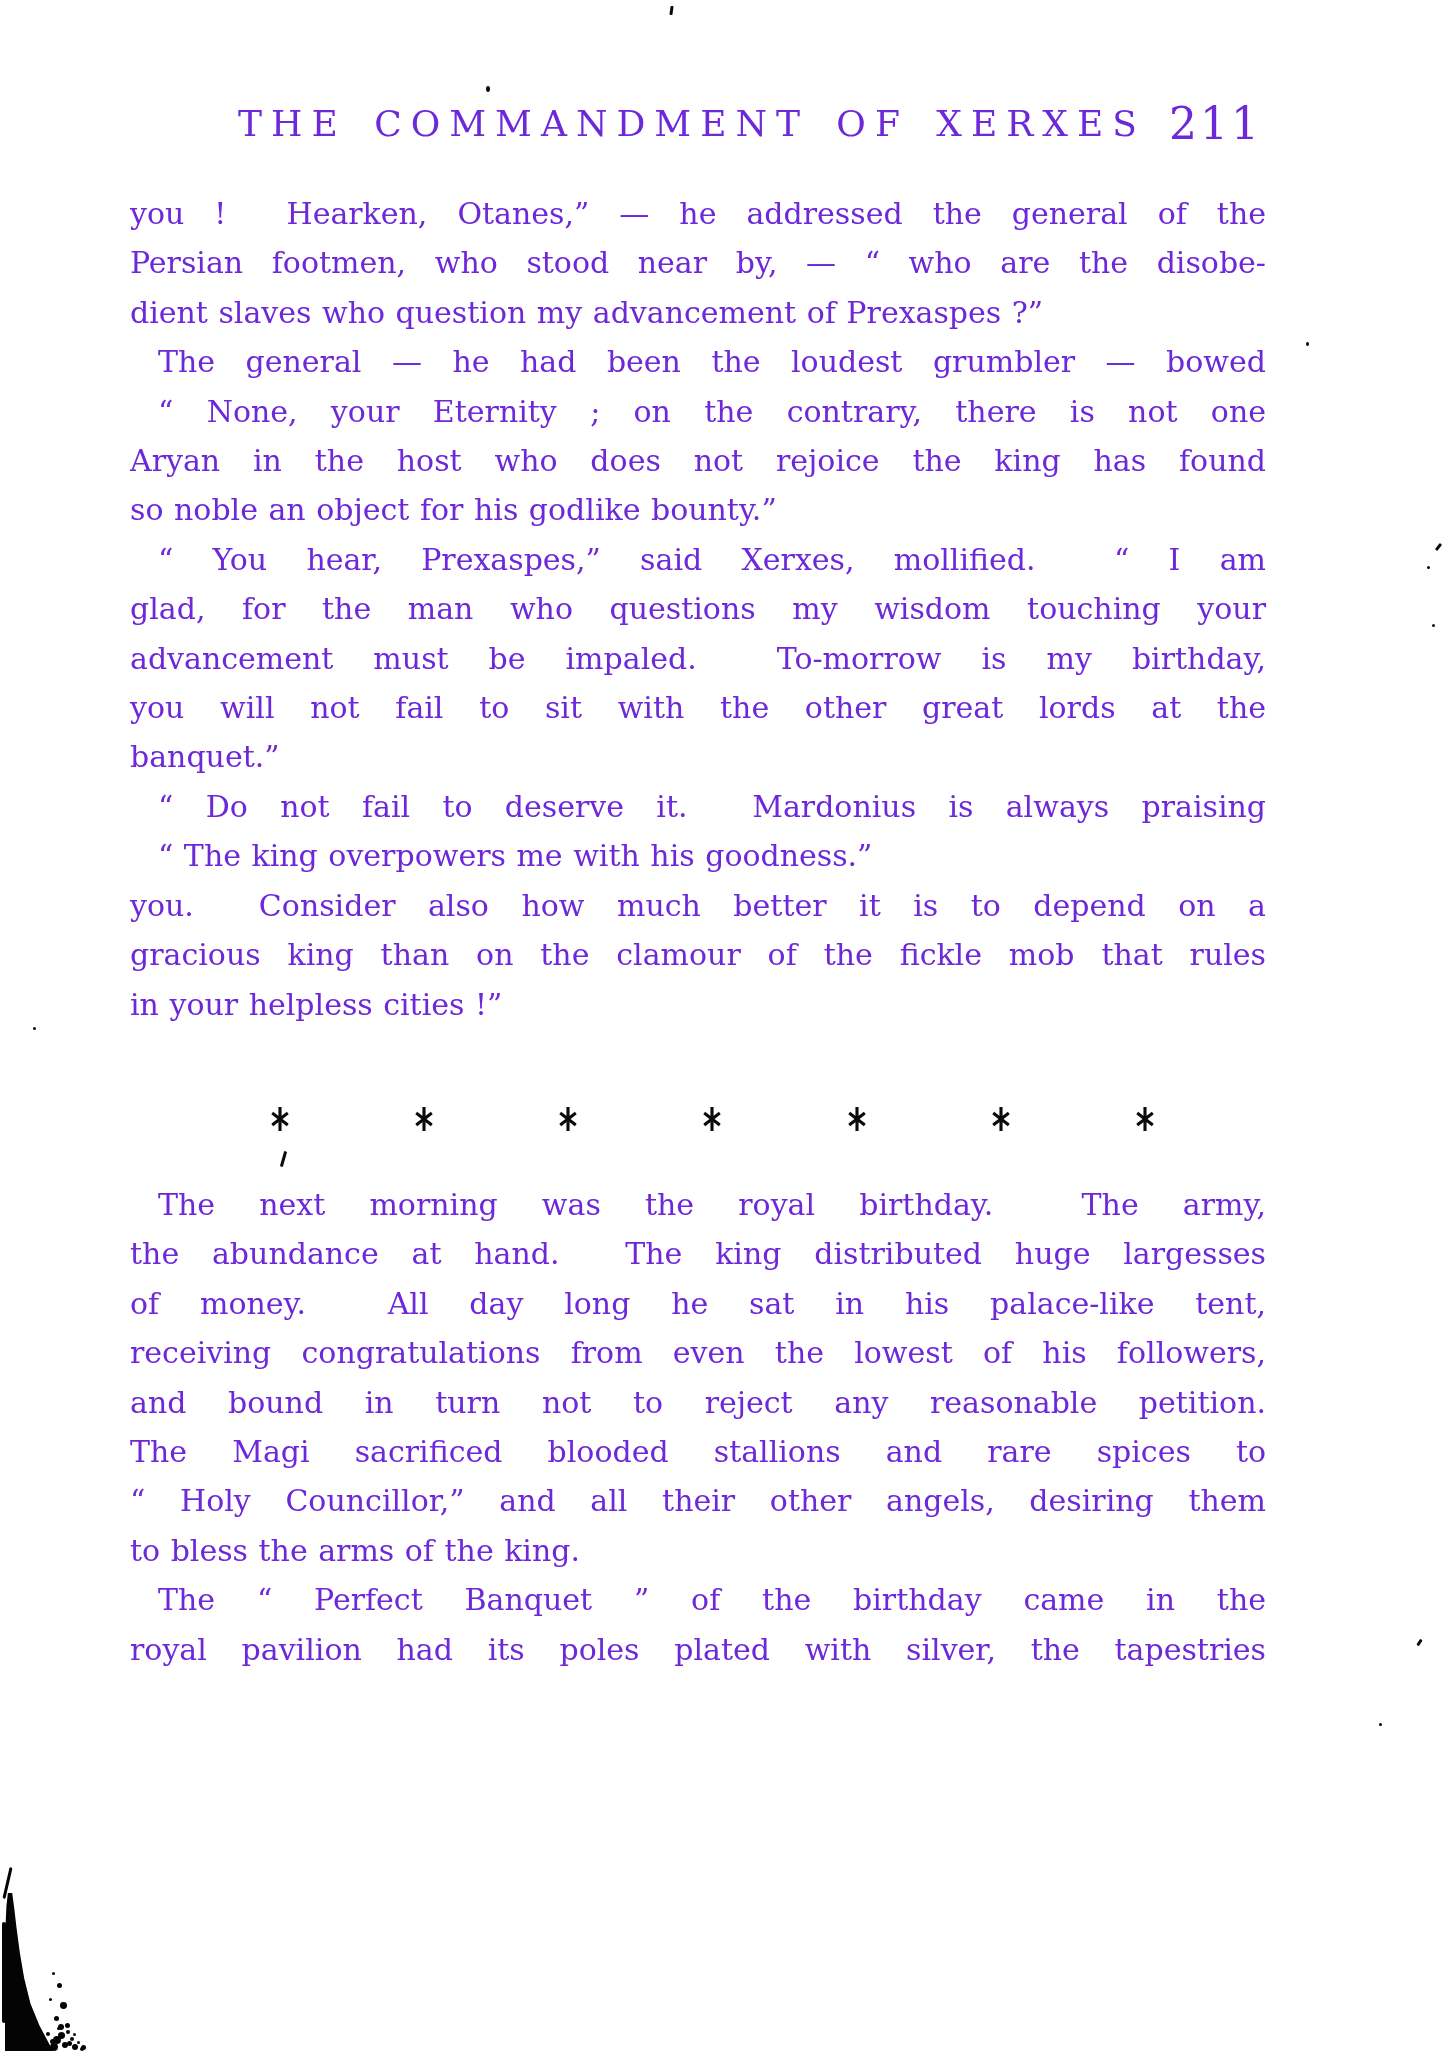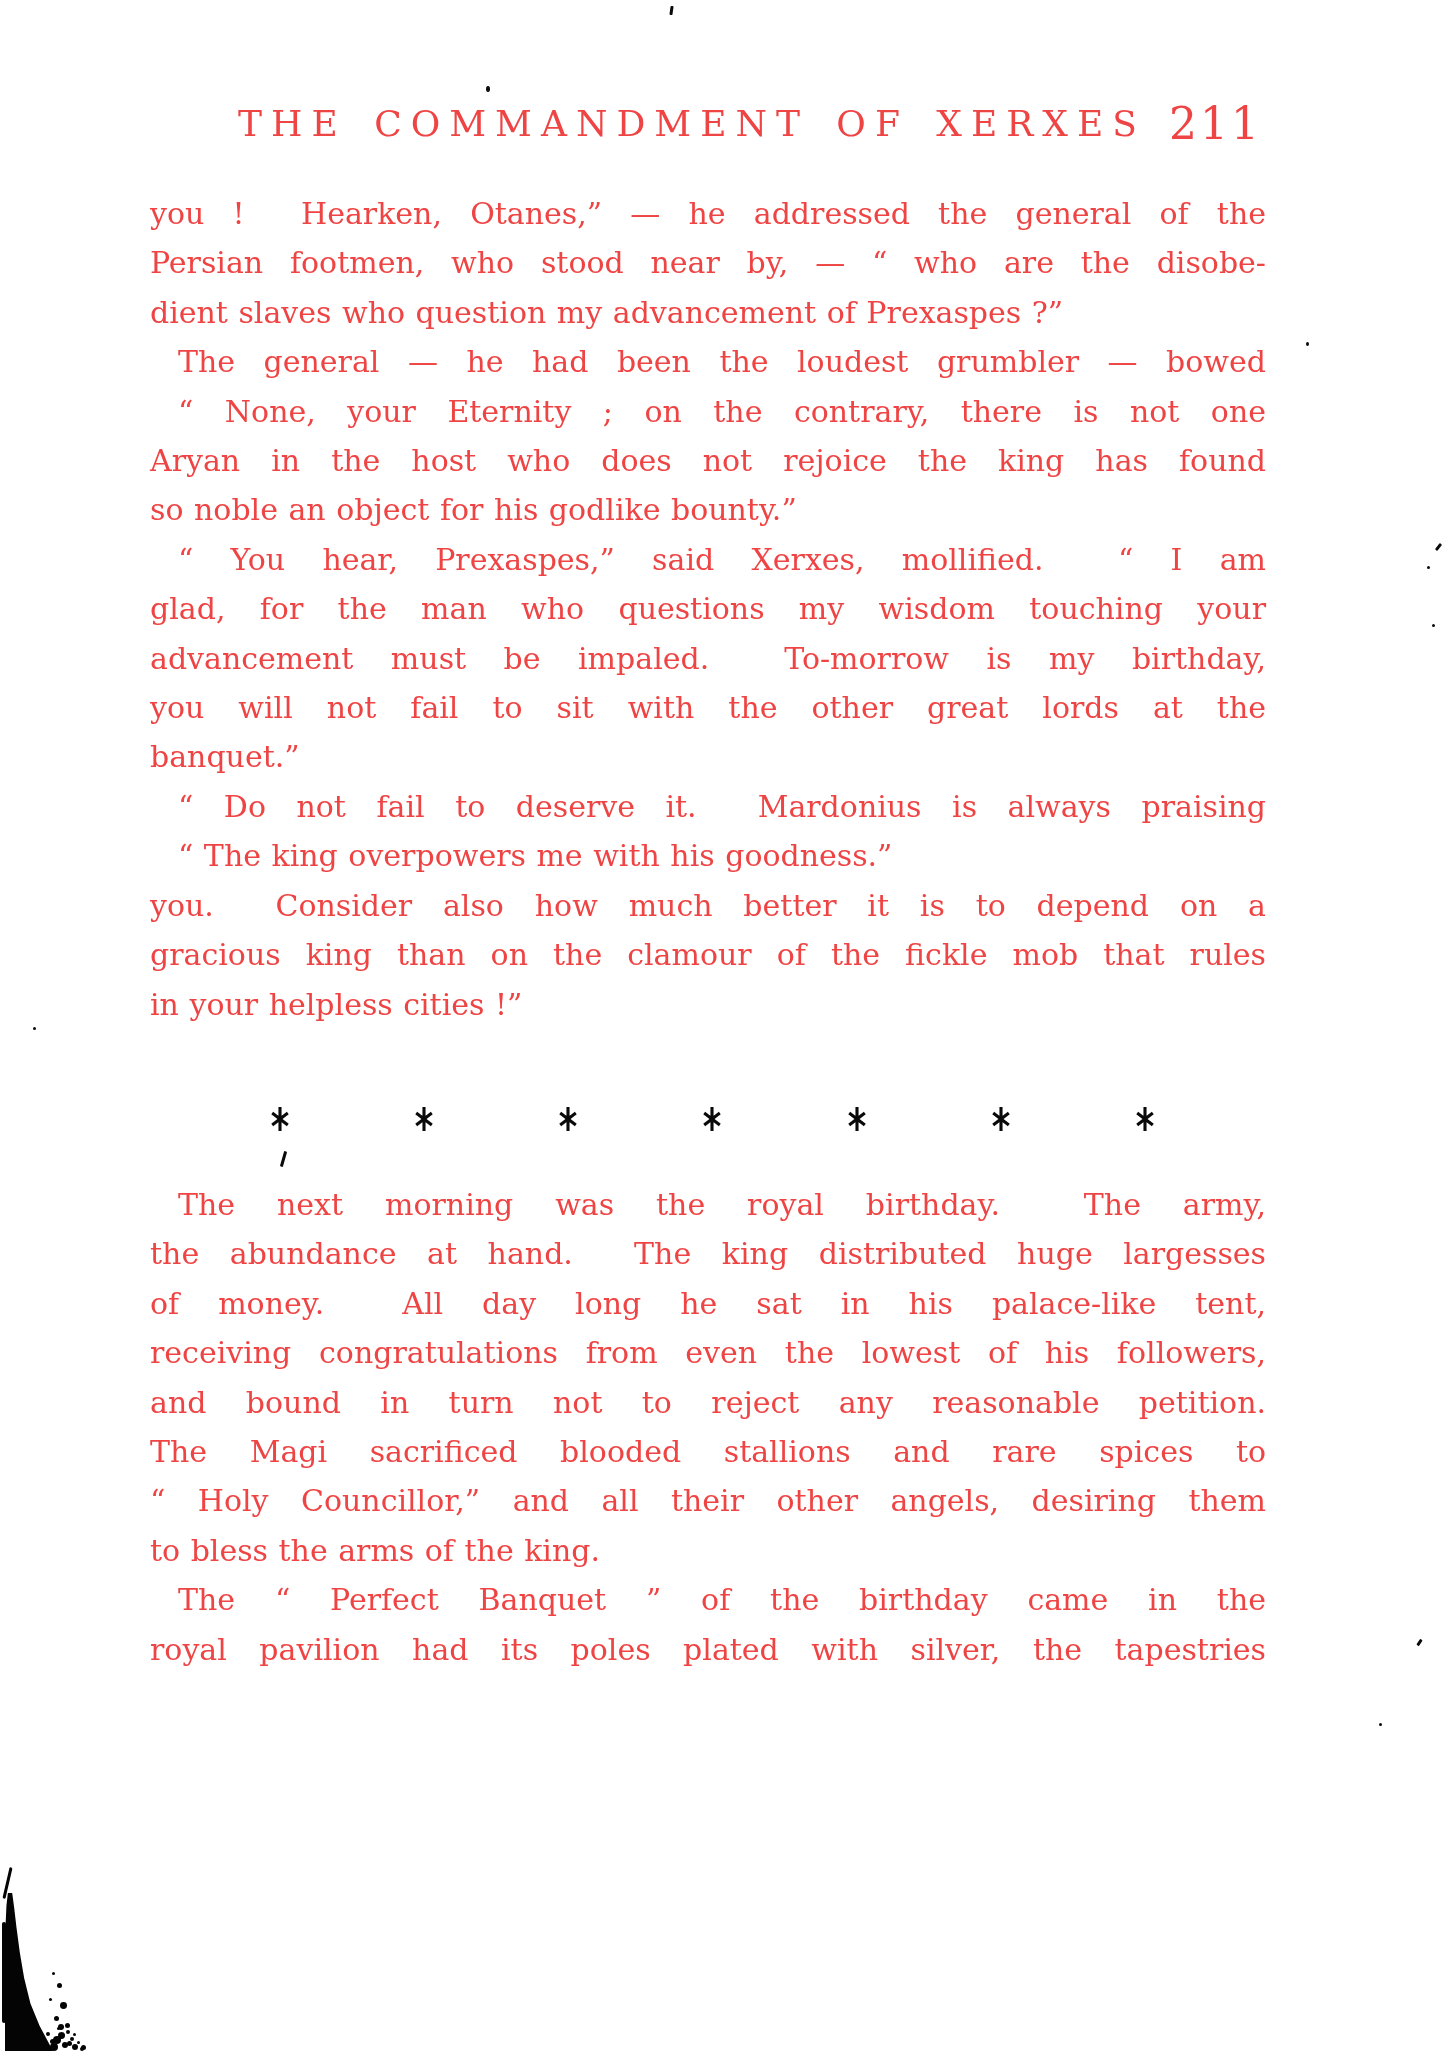--- a/index.html
+++ b/index.html
@@ -2,41 +2,40 @@
 <html><head>
 <meta charset="utf-8">
 <style>
   html,body{margin:0;padding:0;background:#e8e8e8;}
   #book-page{
     position:relative;
     width:1456px;height:2051px;
     background:#ffffff;
     overflow:hidden;
     font-family:"DejaVu Serif","Liberation Serif",serif;
-    color:#ef4444;
+    color:#6d28d9;
   }
   
   .hdr-title{
     position:absolute;left:238px;top:104px;
     font-size:36px;line-height:40px;
     letter-spacing:9px;word-spacing:7px;
     white-space:nowrap;
   }
   .hdr-num{
     position:absolute;right:194px;top:104px;
     font-size:44px;line-height:40px;letter-spacing:3px;
   }
   
   .txtblock{position:absolute;left:130px;width:1136px;}
   #text-block-1{top:189px;}
   #text-block-2{top:1180px;}
   .ln{
     font-size:30px;line-height:49.4px;
     word-spacing:1px;
-    margin-left:20px;
   }
   .jfy{text-align:justify;text-align-last:justify;text-justify:inter-word;}
   .ind{text-indent:28px;}
   
   #section-divider{
     position:absolute;left:270px;top:1106px;width:885px;height:28px;
     display:flex;justify-content:space-between;align-items:flex-start;
   }
   .ast svg{display:block;}
   

